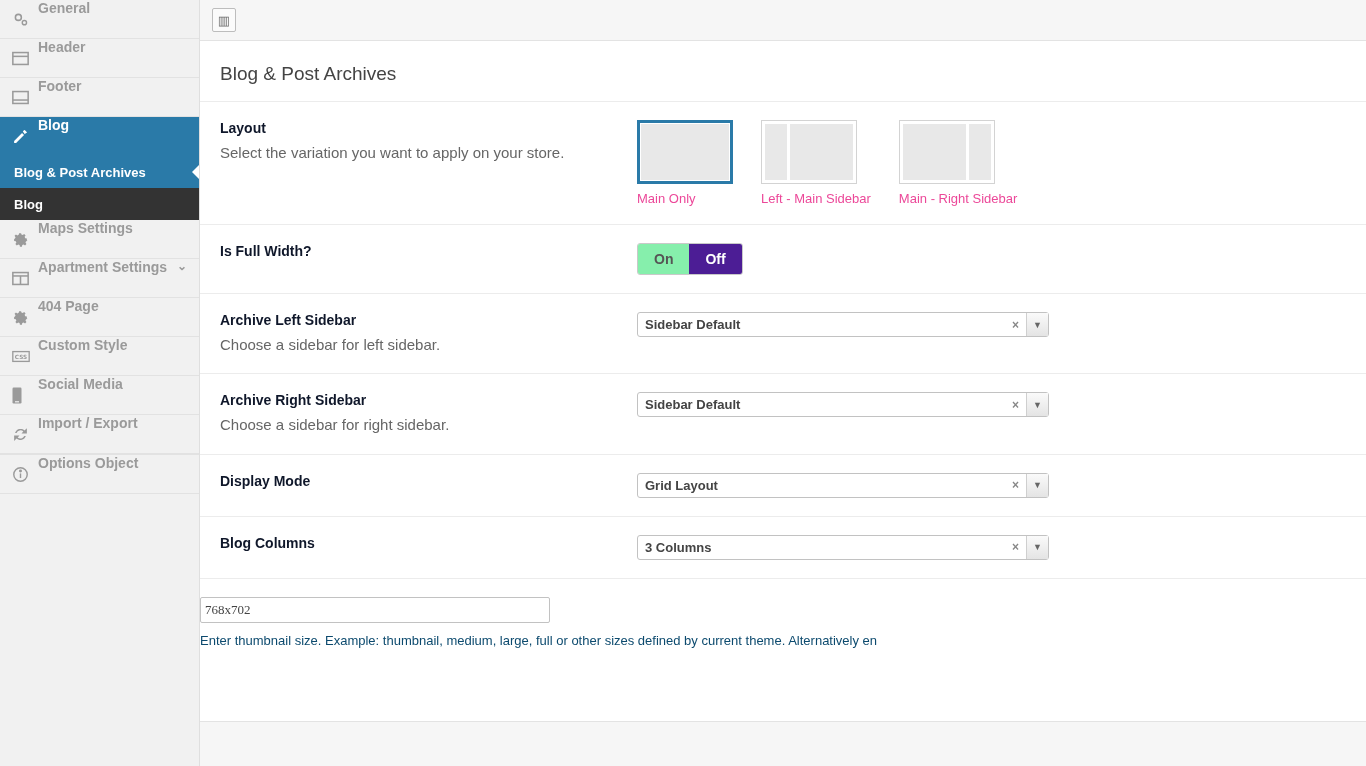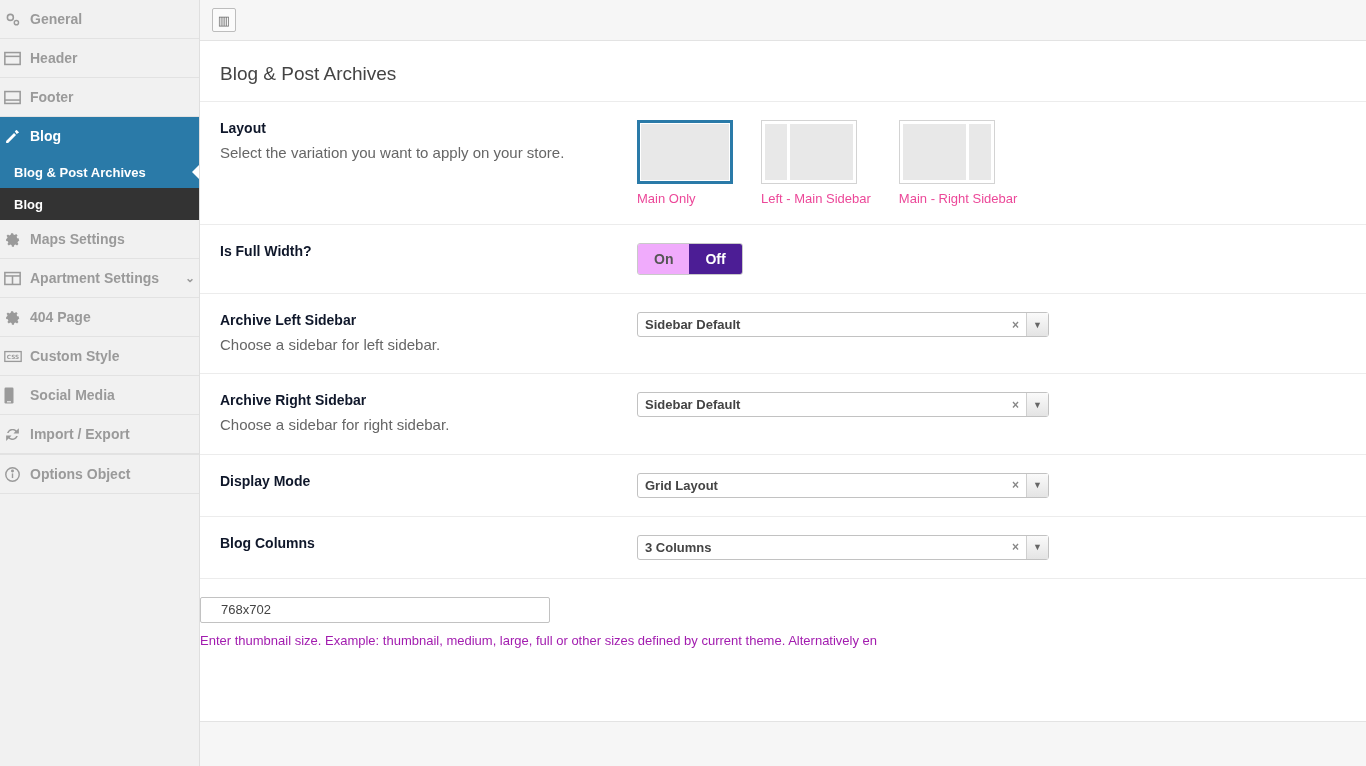--- a/index.html
+++ b/index.html
@@ -26,23 +26,22 @@
     width: 200px;
     flex: 0 0 200px;
     background: #f1f1f1;
     border-right: 1px solid #dfdfdf;
     height: 766px;
     box-sizing: border-box;
     overflow: hidden;
   }
   .nav-item {
     display: flex;
-    align-items: center;
     height: 39px;
-    padding: 0 4px;
+    padding: 0 12px;
     box-sizing: border-box;
     border-bottom: 1px solid #e2e2e2;
     color: #9a9a9a;
     font-size: 14px;
     font-weight: bold;
     cursor: pointer;
     position: relative;
   }
   .nav-item .ico {
     width: 22px;
@@ -208,21 +207,21 @@
   }
   .onoff span {
     display: inline-block;
     padding: 7px 16px;
     font-size: 14px;
     font-weight: bold;
     color: #555;
     cursor: pointer;
   }
   .onoff span.on-state {
-    background: #f0abfc;
+    background: #86efac;
   }
   .onoff span.sel {
     background: #4c1d95;
     color: #ffffff;
   }
 
   
   .sel2 {
     width: 412px;
     height: 25px;
@@ -263,27 +262,27 @@
 
   
   .txtinput {
     width: 350px;
     height: 26px;
     border: 1px solid #c2c2c2;
     border-radius: 2px;
     background: #fff;
     font-size: 13px;
     color: #444;
-    padding: 0 20px;
-    box-sizing: border-box;
-    font-family: Liberation Sans, sans-serif;
+    padding: 0 4px;
+    box-sizing: border-box;
+    font-family: Liberation Serif, serif;
   }
   .helptext {
     font-size: 13px;
-    color: #a21caf;
+    color: #0c4a6e;
     margin-top: 10px;
     white-space: nowrap;
   }
   .footer-strip {
     position: absolute;
     left: 0;
     right: 0;
     bottom: 0;
     height: 44px;
     background: #f6f6f6;

